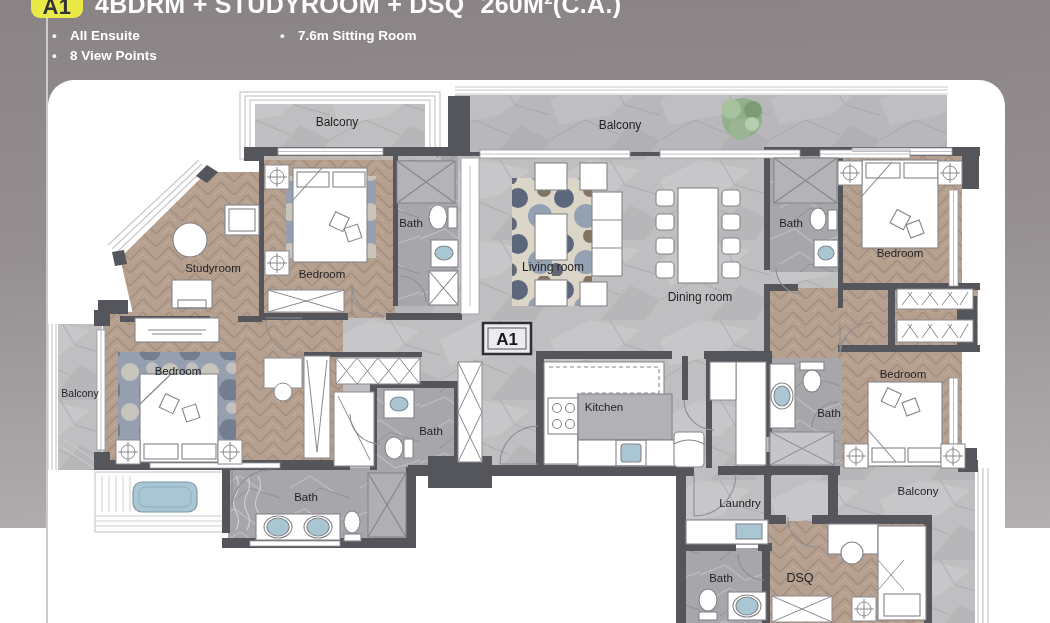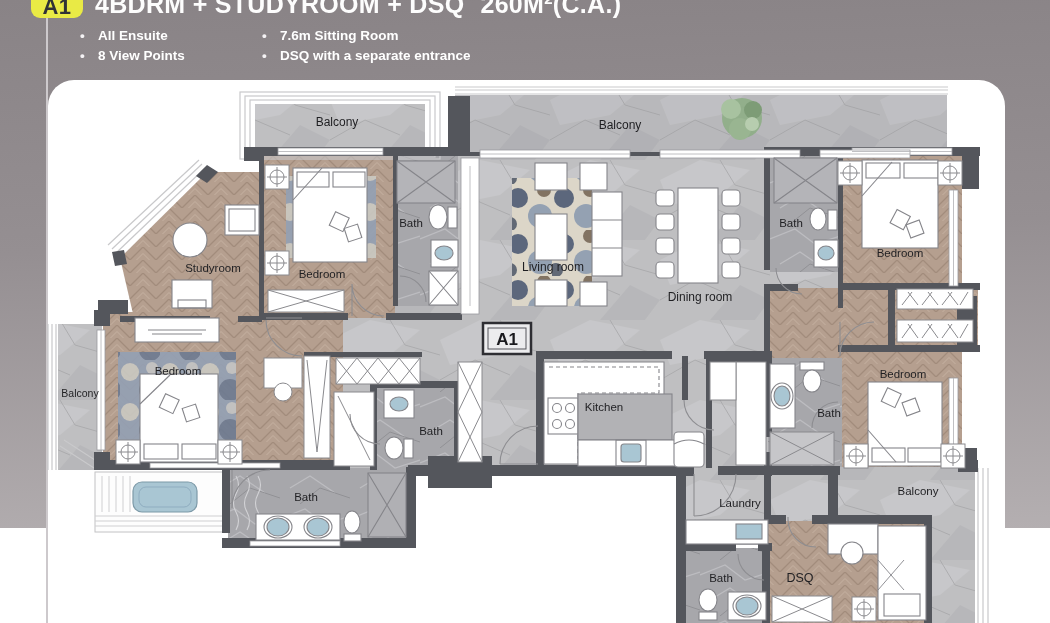--- a/index.html
+++ b/index.html
@@ -11,22 +11,22 @@
     border-radius:26px 26px 0 0;z-index:2;}
   .header{position:absolute;left:0;top:0;width:1050px;z-index:4;color:#fff;}
   .badge{position:absolute;left:31px;top:-13px;width:52px;height:31px;background:#e9ea45;
     border-radius:9px;color:#303236;font-weight:bold;font-size:22px;text-align:center;
     line-height:40px;letter-spacing:.5px;}
   .title{position:absolute;left:95px;top:-10px;font-size:25px;font-weight:bold;
     letter-spacing:.3px;white-space:nowrap;color:#fdfdfd;}
   .title .area{margin-left:16px;}
   .title sup{font-size:60%;}
   .bullets{position:absolute;top:26px;margin:0;padding:0;list-style:none;}
-  .bullets.c1{left:80px;}
-  .bullets.c2{left:262px;}
+  .bullets.c1{left:52px;}
+  .bullets.c2{left:280px;}
   .bullets li{font-size:13.5px;font-weight:bold;line-height:20px;white-space:nowrap;}
   .bullets .dot{display:inline-block;width:18px;color:#f4f2f4;}
   svg.plan{position:absolute;left:0;top:0;z-index:3;}
   text.room-label{font-family:"Liberation Sans",sans-serif;fill:#1f1f22;}
   text.unit-label{font-family:"Liberation Sans",sans-serif;fill:#1a1a1e;font-weight:bold;}
 </style>
 </head>
 <body>
 
 <div class="stage">
@@ -35,21 +35,20 @@
 
   <div class="header">
     <div class="badge">A1</div>
     <div class="title"><span>4BDRM + STUDYROOM + DSQ</span><span class="area"><span>260M</span><sup>2</sup><span>(C.A.)</span></span></div>
     <ul class="bullets c1">
       <li><span class="dot">•</span><span>All Ensuite</span></li>
       <li><span class="dot">•</span><span>8 View Points</span></li>
     </ul>
     <ul class="bullets c2">
       <li><span class="dot">•</span><span>7.6m Sitting Room</span></li>
-      <li><span class="dot">•</span><span>DSQ with a separate entrance</span></li>
     </ul>
   </div>
 
   <svg class="plan" width="1050" height="623" viewBox="0 0 1050 623">
     <defs>
       <pattern id="wood" width="26" height="13" patternUnits="userSpaceOnUse">
         <rect width="26" height="13" fill="#b59f8f"></rect>
         <path d="M0 13 L13 0 L26 13" stroke="#a28c7c" stroke-width="1.3" fill="none"></path>
         <path d="M6.5 13 L13 6.5 L19.5 13" stroke="#c6b2a2" stroke-width="1" fill="none"></path>
       </pattern>

